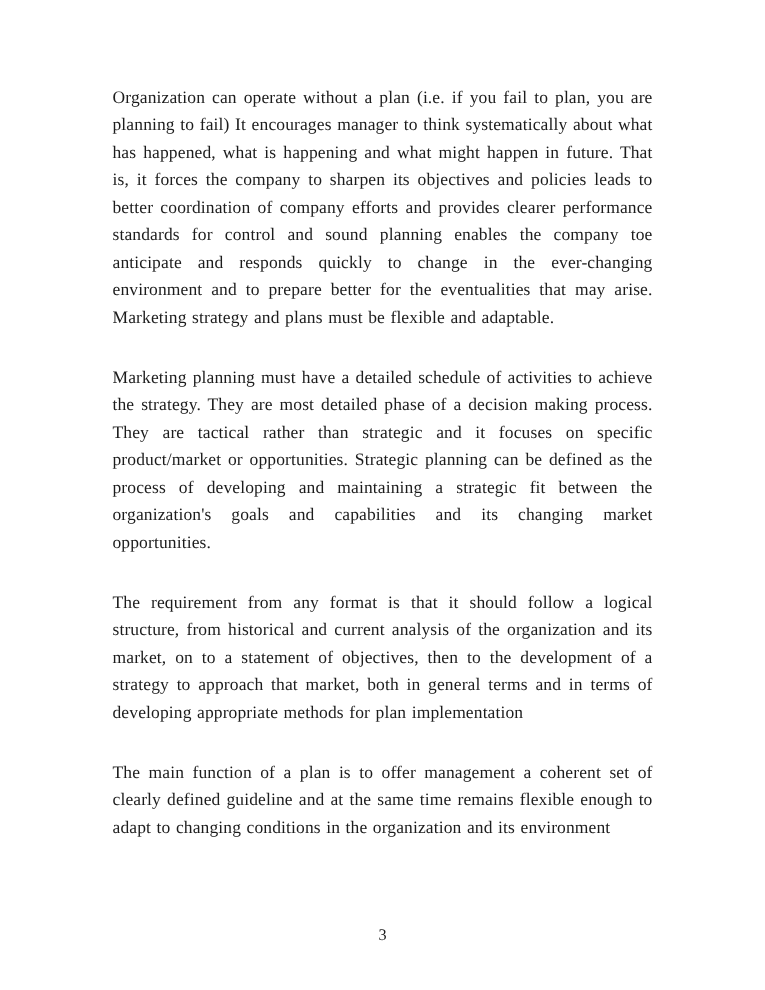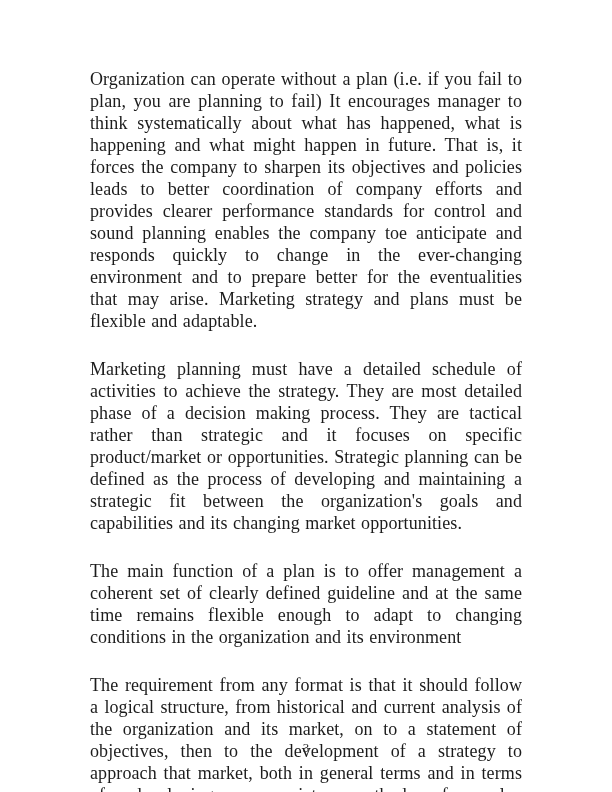--- a/index.html
+++ b/index.html
@@ -21,21 +21,21 @@
     background: #ffffff;
   }
   .content {
     position: absolute;
     left: 90px;
     top: 68px;
     width: 432px;
   }
   .para {
     margin: 0 0 26px 0;
-    font-size: 18px;
+    font-size: 14px;
     line-height: 22px;
     text-align: justify;
     word-spacing: 0.8px;
     letter-spacing: 0.1px;
   }
   .page-number {
     position: absolute;
     left: 0;
     right: 0;
     top: 740px;
@@ -45,17 +45,17 @@
     color: #1c1c1c;
   }
 </style>
 </head>
 <body>
 
 <div class="sheet">
   <div class="content">
     <p class="para">Organization can operate without a plan (i.e. if you fail to plan, you are planning to fail)  It encourages manager to think systematically about what has happened, what is happening and what might happen in future.  That is, it forces the company to sharpen its objectives and policies leads to better coordination of company efforts and provides clearer performance standards for control and sound planning enables the company toe anticipate and  responds quickly to change in the ever-changing environment and to prepare better for the eventualities that may arise.  Marketing strategy and plans must be flexible and adaptable.</p>
     <p class="para">Marketing planning must have  a detailed  schedule of activities to achieve the strategy.  They are most detailed phase of a decision making process.  They are tactical rather than strategic and it focuses on specific product/market or opportunities.  Strategic planning can be defined as the process of developing and maintaining a strategic fit between the organization's goals and capabilities and its changing market opportunities.</p>
+    <p class="para">The requirement from any format is that it should follow a logical structure, from historical and current analysis  of the organization and its market, on to a statement of objectives, then to the development of a strategy to approach that market, both in general terms and in  terms of  developing appropriate methods for plan implementation</p>
     <p class="para">The main function of a plan is to offer management a coherent set of clearly defined guideline and at the same time remains flexible enough to adapt to changing conditions in the organization and its environment</p>
-    <p class="para">The requirement from any format is that it should follow a logical structure, from historical and current analysis  of the organization and its market, on to a statement of objectives, then to the development of a strategy to approach that market, both in general terms and in  terms of  developing appropriate methods for plan implementation</p>
   </div>
   <div class="page-number">3</div>
 </div>
 
 </body></html>

